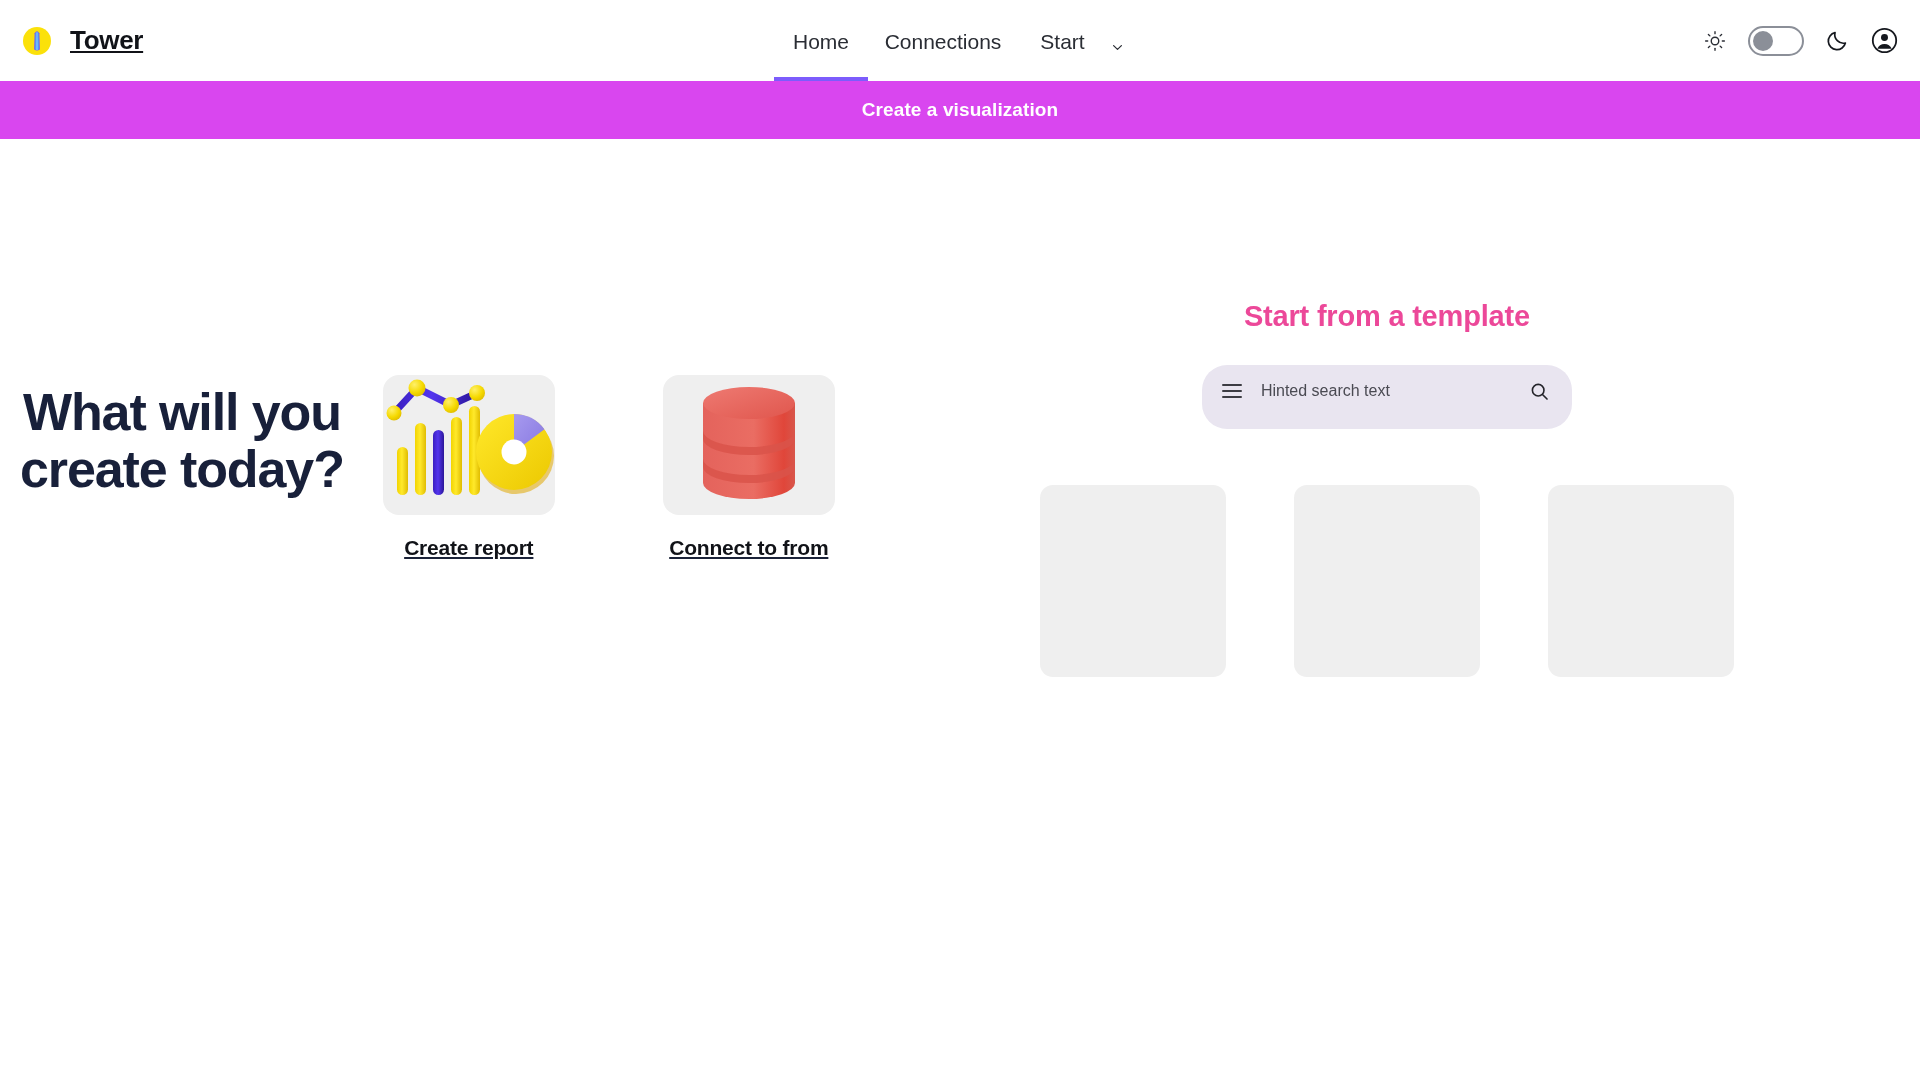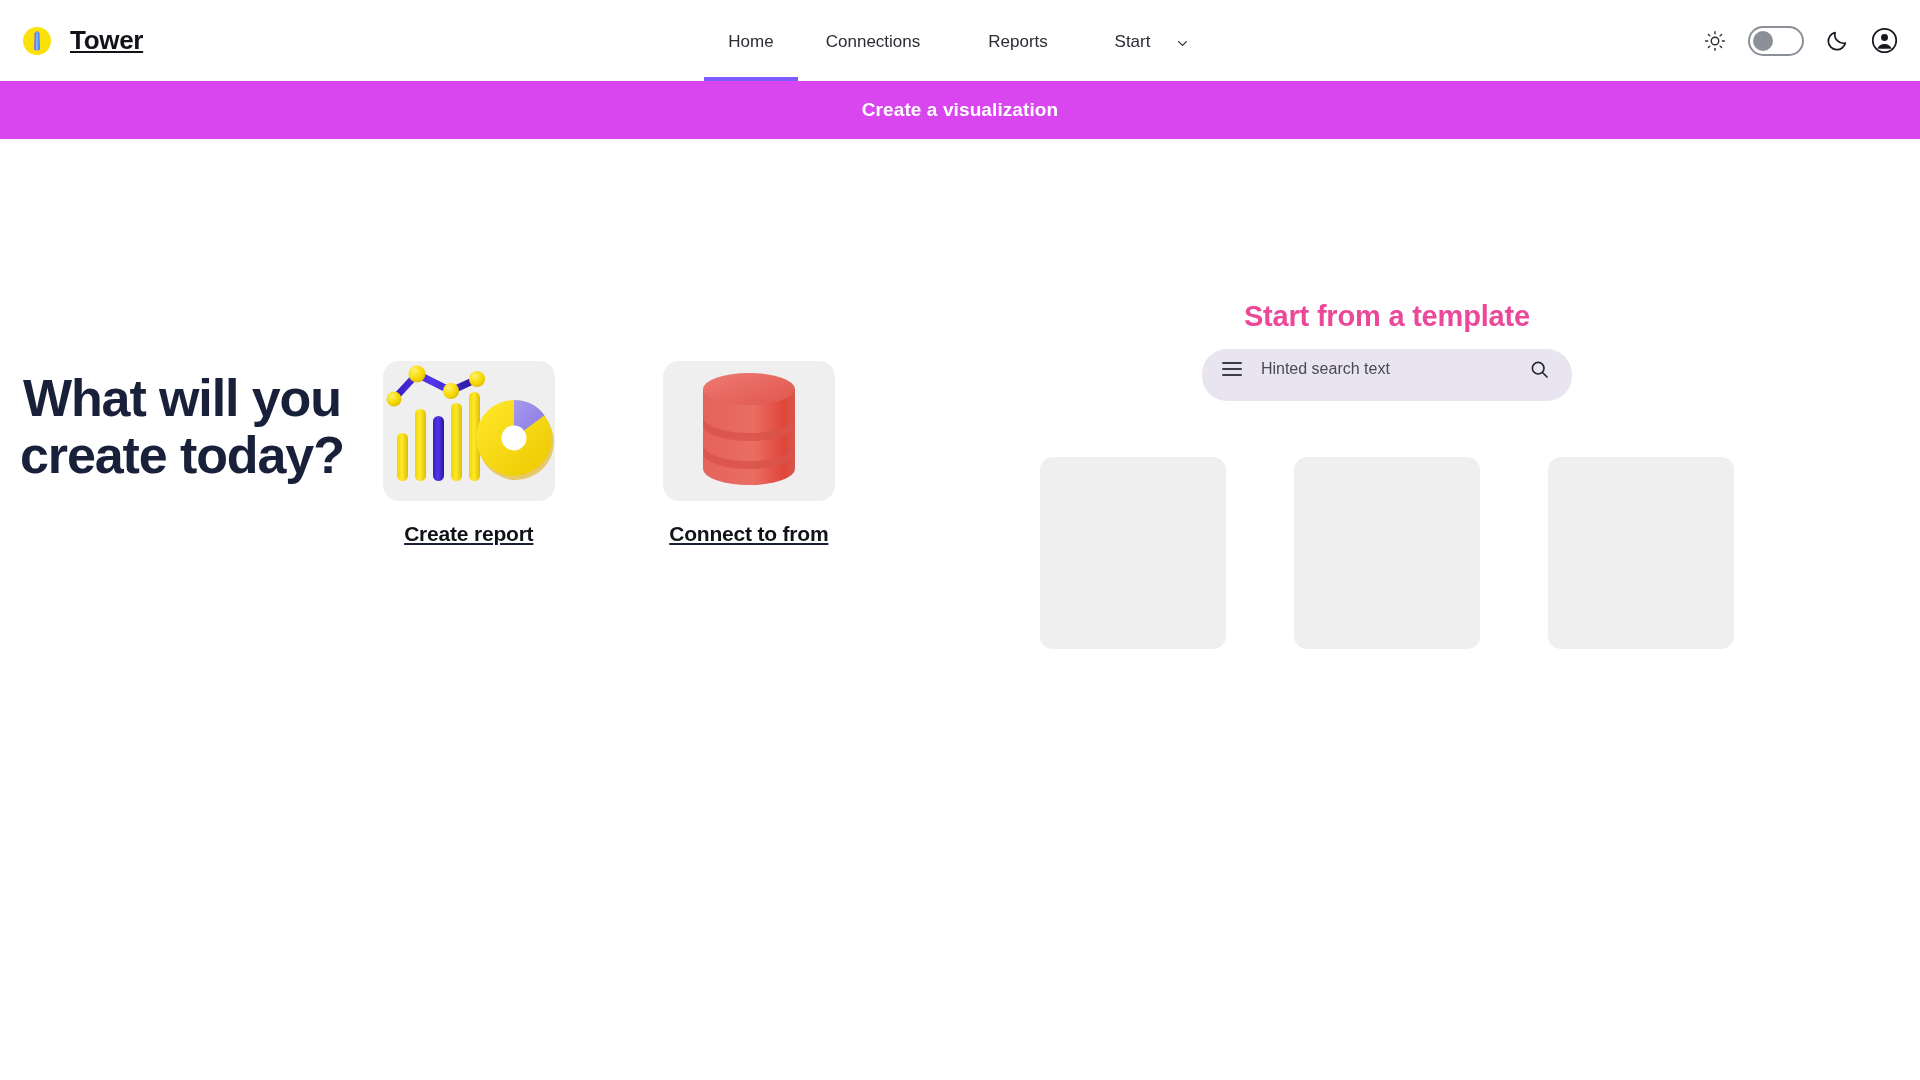--- a/index.html
+++ b/index.html
@@ -60,21 +60,21 @@
     align-items: center;
   }
 
   .nav-item {
     position: relative;
     height: 81px;
     display: flex;
     align-items: center;
     justify-content: center;
     padding: 0 12px;
-    font-size: 17px;
+    font-size: 21px;
     color: #2a2d34;
     cursor: pointer;
     user-select: none;
   }
   .nav-item .nav-label { display: block; padding-top: 2px; }
 
   .nav-home    { width: 94px; }
   .nav-conn    { width: 150px; }
   .nav-reports { width: 140px; }
   .nav-help    { width: 128px; gap: 26px; }
@@ -214,23 +214,23 @@
   }
 
   .templates-title {
     font-size: 29px;
     font-weight: bold;
     color: #ec4899;
     letter-spacing: -0.2px;
   }
 
   .searchbar {
-    margin-top: 16px;
+    margin-top: 32px;
     width: 370px;
-    height: 52px;
+    height: 64px;
     border-radius: 25px;
     background: #e9e5f0;
     display: flex;
     align-items: center;
     padding: 0 22px 12px 20px;
     gap: 19px;
     cursor: text;
   }
 
   .hamburger {
@@ -284,23 +284,20 @@
     </span>
     <span class="brand-name">Tower</span>
   </div>
 
   <div class="nav-center">
     <div class="nav-item nav-home active">
       <span class="nav-label">Home</span>
     </div>
     <div class="nav-item nav-conn">
       <span class="nav-label">Connections</span>
-    </div>
-    <div class="nav-item nav-reports">
-      <span class="nav-label">Reports</span>
     </div>
     <div class="nav-item nav-help">
       <span class="nav-label">Start</span>
       <span class="chev">
         <svg width="13" height="13" viewBox="0 0 13 13">
           <path d="M2.6 4.6 L6.5 8.4 L10.4 4.6" fill="none" stroke="#2a2d34" stroke-width="1.25" stroke-linecap="round" stroke-linejoin="round"></path>
         </svg>
       </span>
     </div>
   </div>

